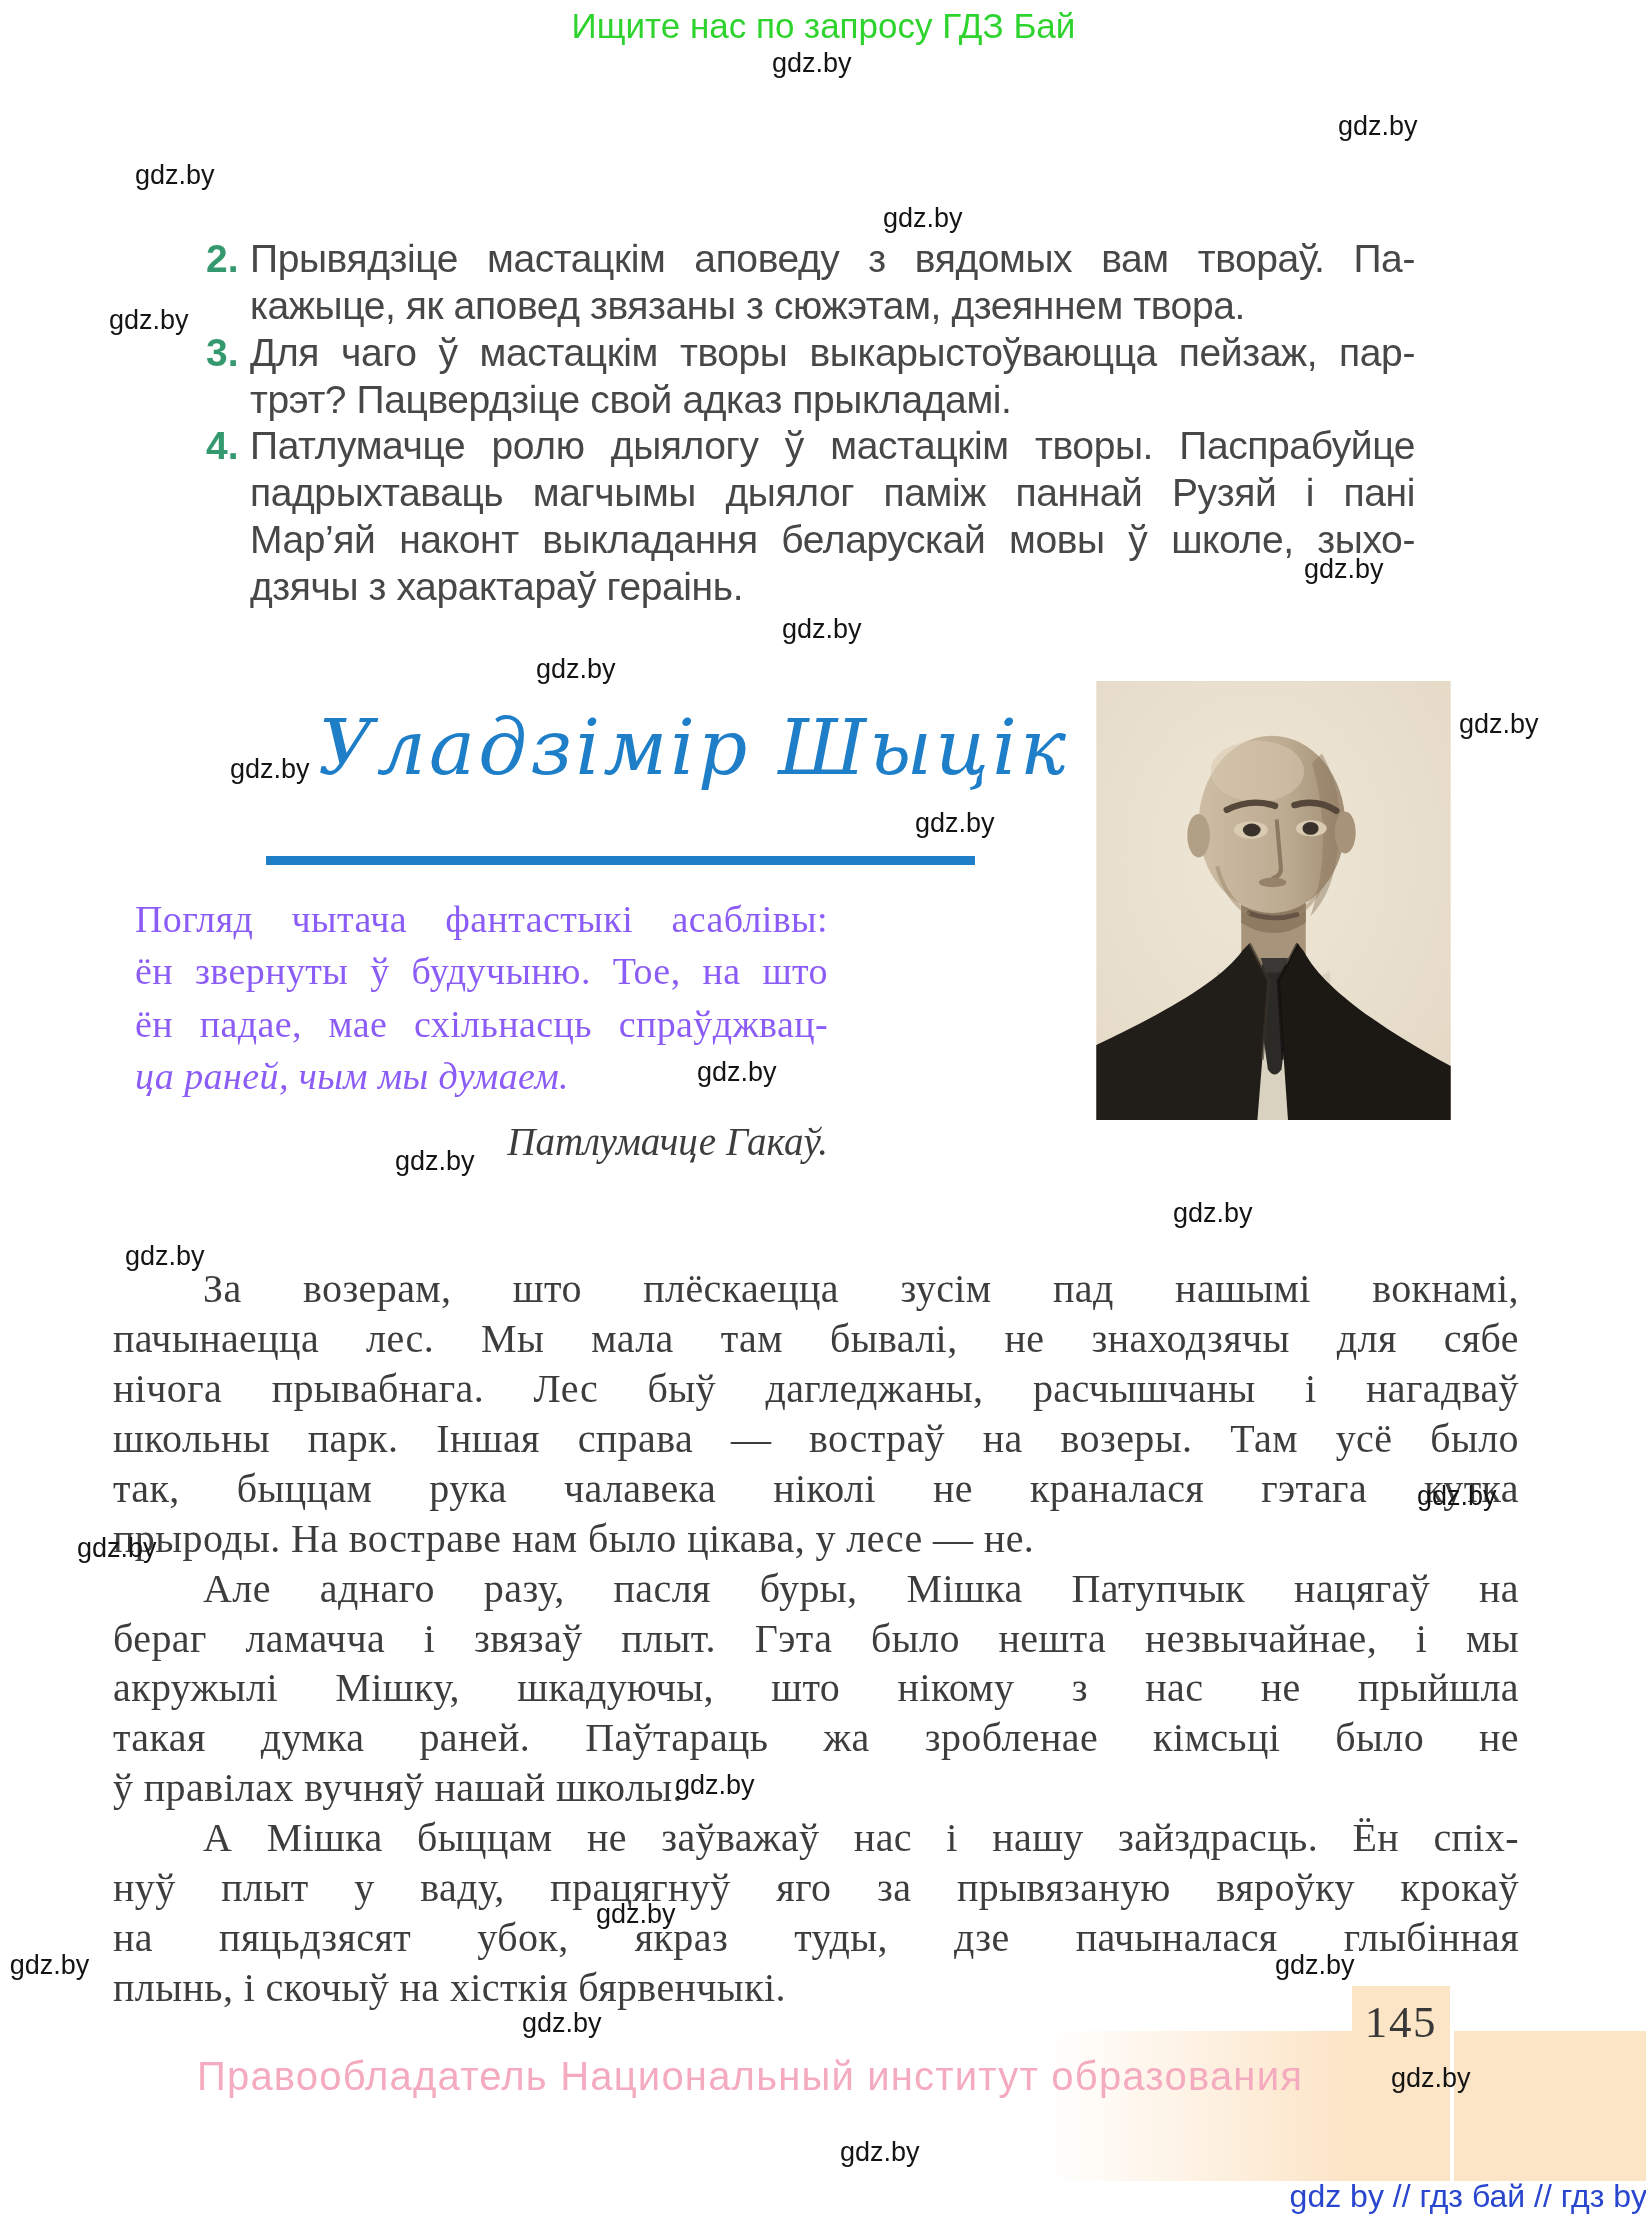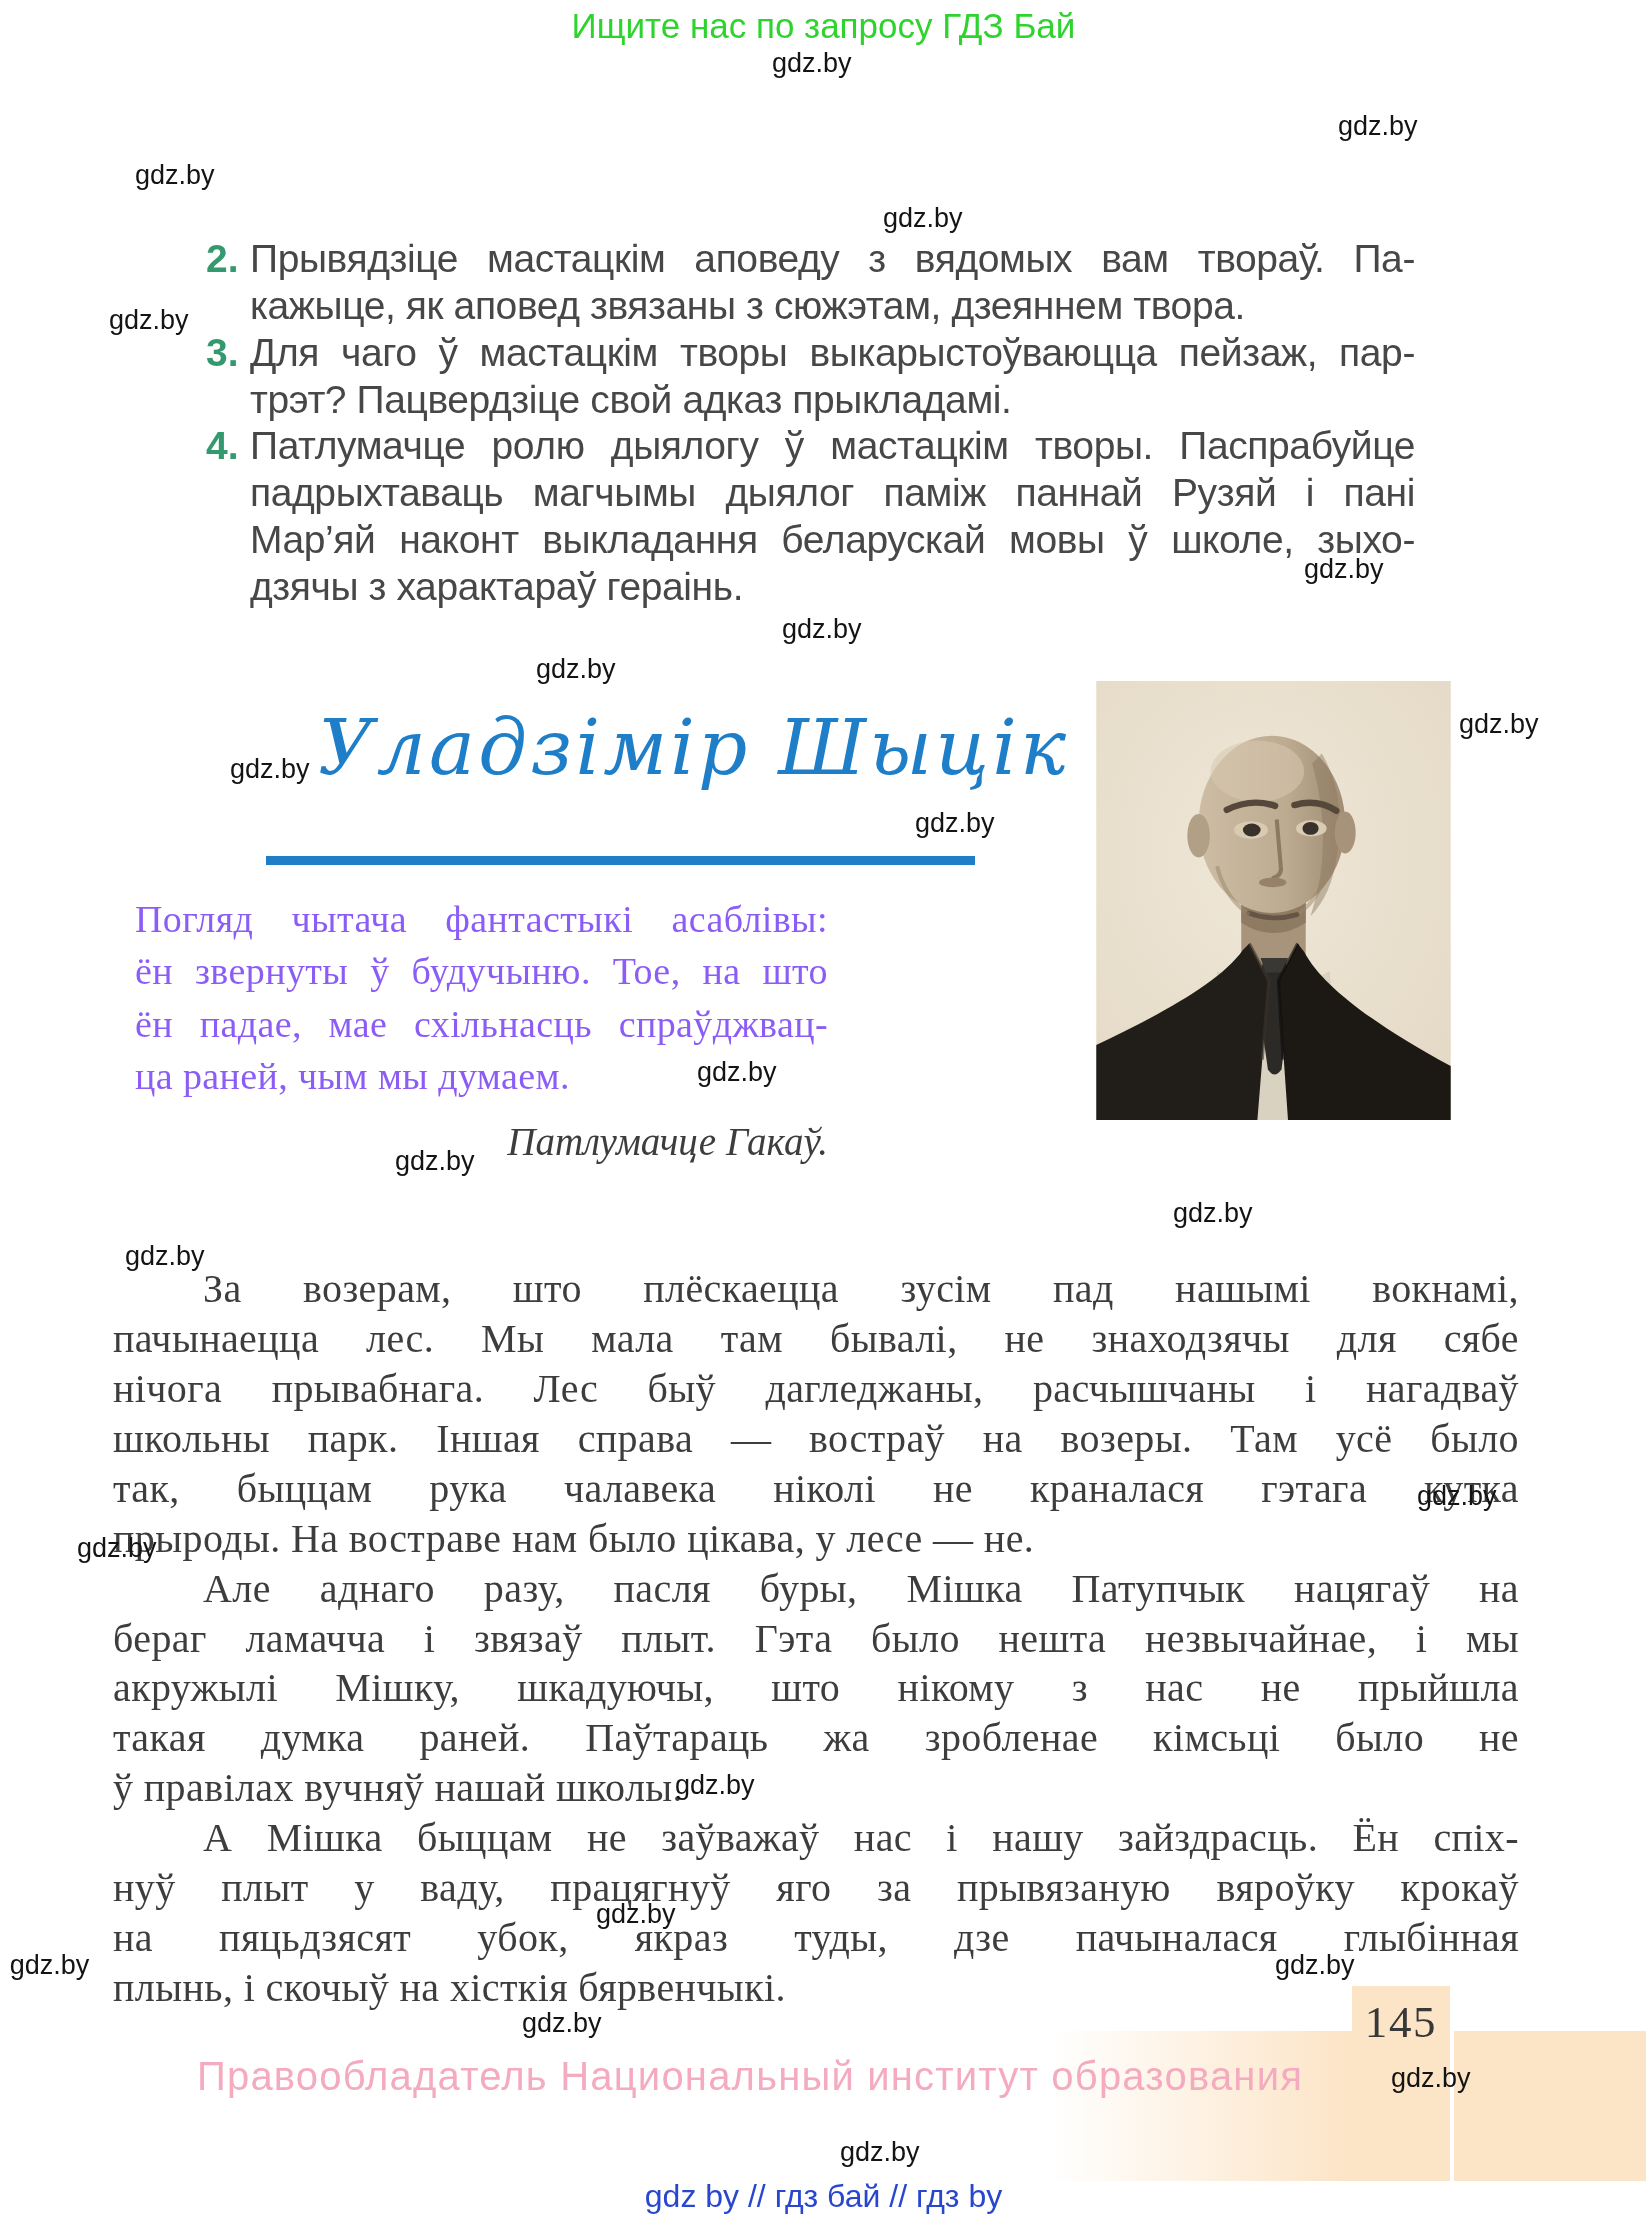--- a/index.html
+++ b/index.html
@@ -51,21 +51,21 @@
   }
   .portrait{
     position:absolute;left:1096px;top:681px;width:355px;height:439px;
   }
   .quote-line{
     position:absolute;left:135px;width:693px;height:52px;
     font-size:38px;line-height:52px;color:#8b5cf6;
     letter-spacing:0.4px;
     text-align:justify;text-align-last:justify;
   }
-  .quote-line.last{text-align-last:left;}
+  .quote-line.last{text-align-last:left;font-style:italic;}
   .attribution{
     position:absolute;left:135px;top:1119px;width:693px;
     font-size:39px;font-style:italic;color:#3d3d3d;
     text-align:right;
   }
   
   .story-title{
     position:absolute;left:274px;top:1183px;width:1080px;
     text-align:center;
     font-size:45px;letter-spacing:4.8px;
@@ -96,21 +96,21 @@
     font-size:45px;letter-spacing:1.6px;color:#383838;
   }
   .copyright{
     position:absolute;left:197px;top:2054px;
     font-family:"Liberation Sans",sans-serif;
     font-size:40px;letter-spacing:1.2px;
     white-space:nowrap;
   }
   .footer-links{
     position:absolute;left:0;top:2178px;width:100%;
-    text-align:center;
+    text-align:right;
     font-family:"Liberation Sans",sans-serif;
     font-size:32px;
     cursor:pointer;
     white-space:nowrap;
   }
 </style>
 </head>
 <body>
 
 <div class="page">

